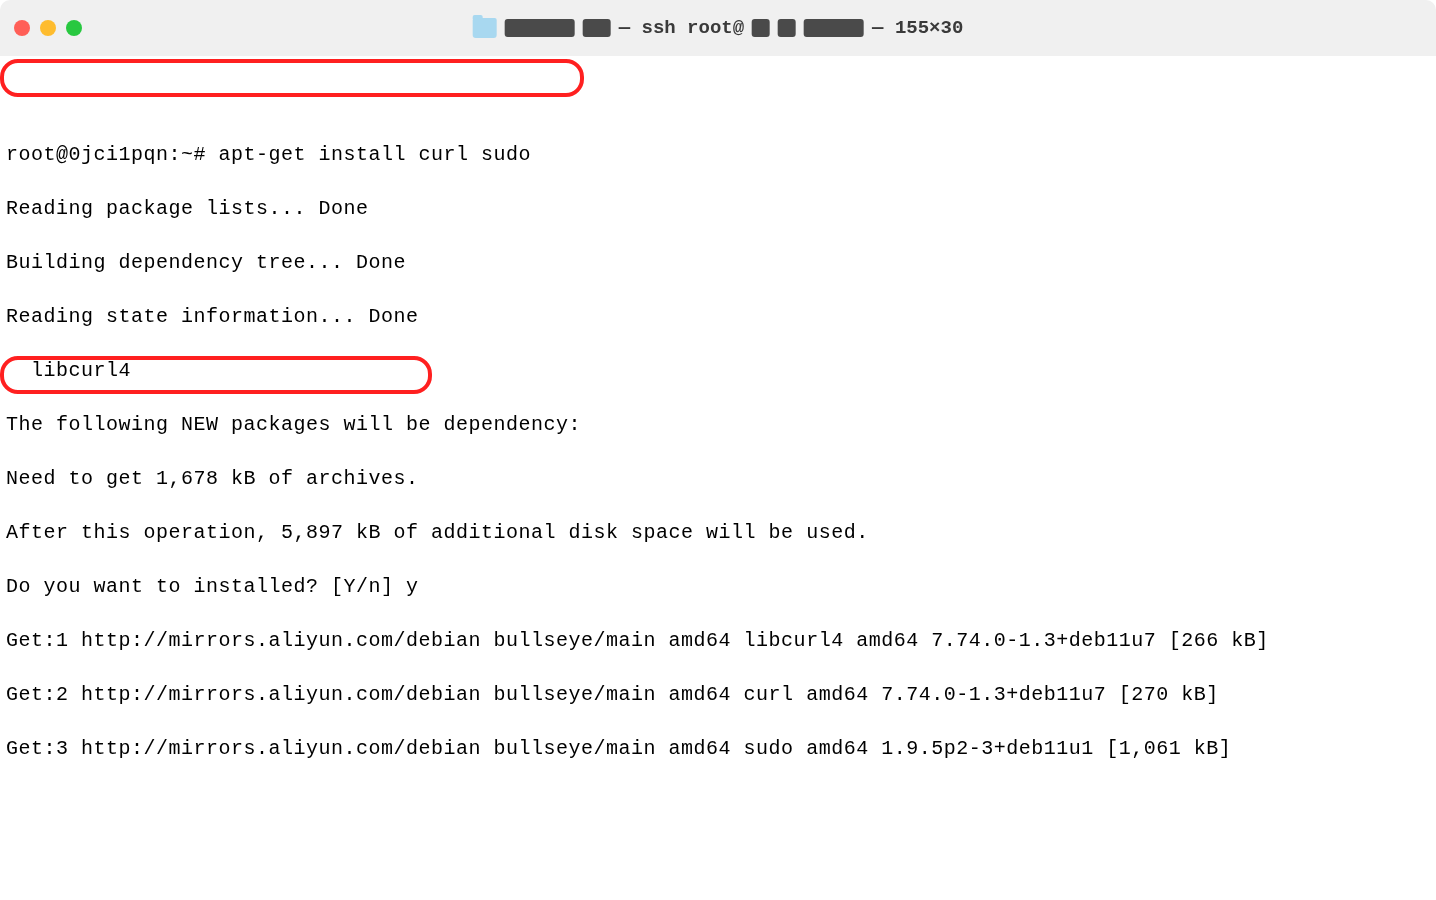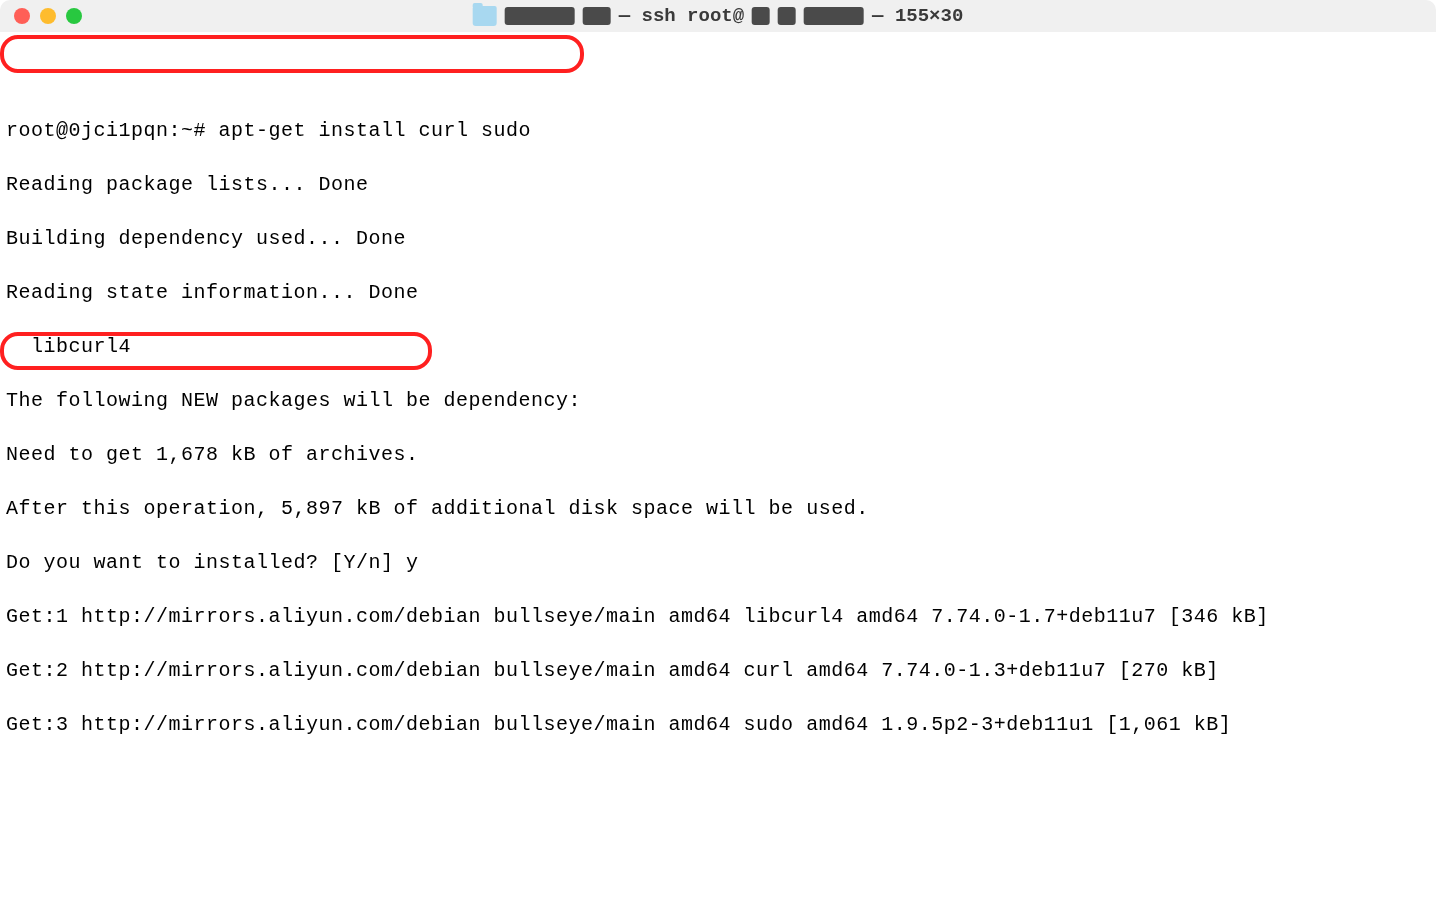--- a/index.html
+++ b/index.html
@@ -8,21 +8,21 @@
       box-sizing: border-box;
     }
     body {
       font-family: 'SF Mono', 'Monaco', 'Menlo', 'Courier New', monospace;
       background: #ffffff;
       width: 1436px;
       height: 900px;
       overflow: hidden;
     }
     .titlebar {
-      height: 32px;
+      height: 56px;
       background: #f0f0f0;
       display: flex;
       align-items: center;
       padding: 0 14px;
       border-top-left-radius: 10px;
       border-top-right-radius: 10px;
       position: relative;
     }
     .traffic-lights {
       display: flex;
@@ -129,28 +129,28 @@
     <span class="redacted w5"></span>
     <span> — 155×30</span>
   </div>
 </div>
 
 <div class="terminal-body">
 <div class="highlight-box highlight-1"></div>
 <div class="highlight-box highlight-2"></div>
 <span class="line">root@0jci1pqn:~# apt-get install curl sudo</span>
 <span class="line">Reading package lists... Done</span>
-<span class="line">Building dependency used... Done</span>
+<span class="line">Building dependency tree... Done</span>
 <span class="line">Reading state information... Done</span>
 <span class="line">  libcurl4</span>
 <span class="line">The following NEW packages will be dependency:</span>
 <span class="line">Need to get 1,678 kB of archives.</span>
 <span class="line">After this operation, 5,897 kB of additional disk space will be used.</span>
 <span class="line">Do you want to installed? [Y/n] y</span>
-<span class="line">Get:1 http://mirrors.aliyun.com/debian bullseye/main amd64 libcurl4 amd64 7.74.0-1.7+deb11u7 [346 kB]</span>
+<span class="line">Get:1 http://mirrors.aliyun.com/debian bullseye/main amd64 libcurl4 amd64 7.74.0-1.3+deb11u7 [266 kB]</span>
 <span class="line">Get:2 http://mirrors.aliyun.com/debian bullseye/main amd64 curl amd64 7.74.0-1.3+deb11u7 [270 kB]</span>
 <span class="line">Get:3 http://mirrors.aliyun.com/debian bullseye/main amd64 sudo amd64 1.9.5p2-3+deb11u1 [1,061 kB]</span>
 
 
 
 
 
 
 
 

